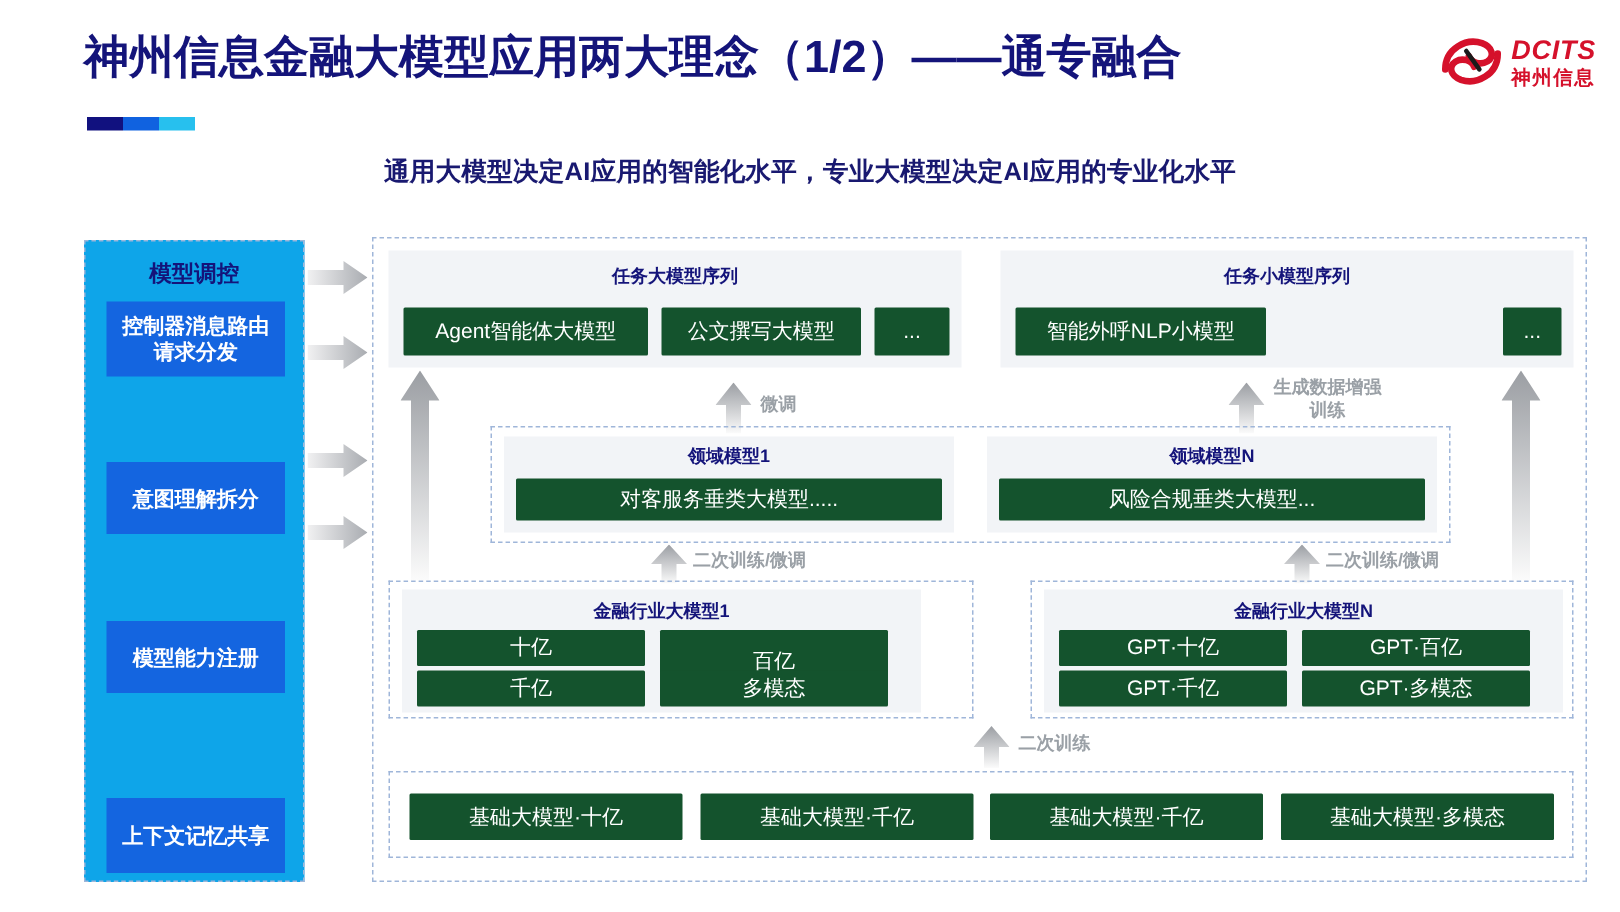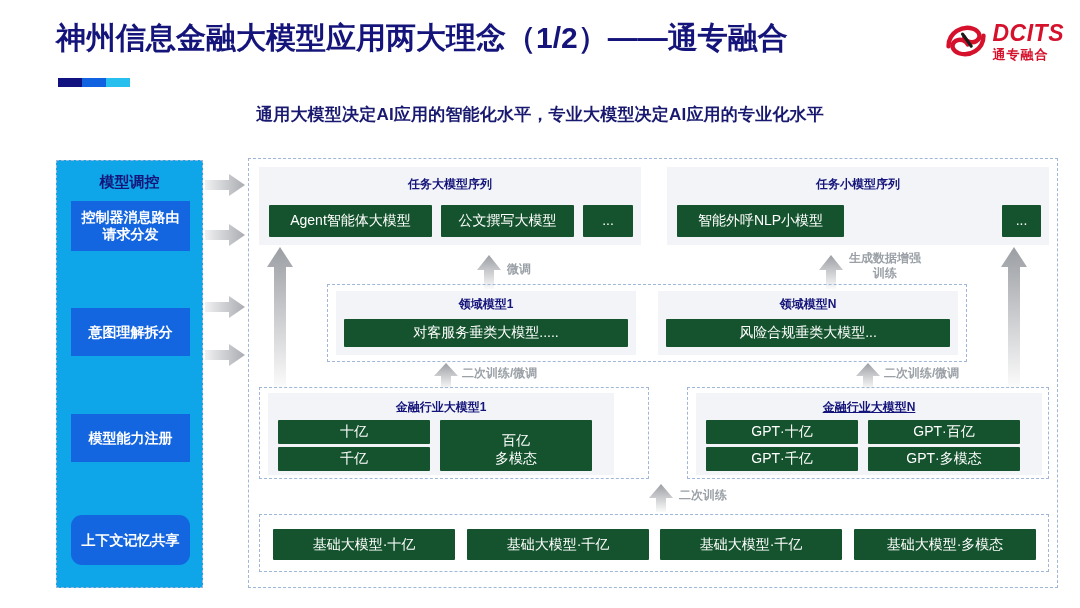--- a/index.html
+++ b/index.html
@@ -26,21 +26,21 @@
   .subtitle {
     position: absolute; left: 0; right: 0; top: 103px; text-align: center;
     font-size: 17px; font-weight: bold; color: #191970;
     letter-spacing: .2px;
   }
 
   
   .logo { position: absolute; right: 16px; top: 20px; display:flex; align-items:center; gap:6px; }
   .logo-mark { width: 42px; height: 42px; }
   .logo-text { display:flex; flex-direction:column; line-height:1; }
-  .logo-en { font-size: 23px; font-weight: bold; color:#d5112b; font-style: italic; letter-spacing:.5px; }
+  .logo-en { font-size: 18px; font-weight: bold; color:#d5112b; font-style: italic; letter-spacing:.5px; }
   .logo-cn { font-size: 13px; font-weight: bold; color:#d5112b; letter-spacing:1px; margin-top:3px; }
 
   
   .dashed { border: 1px dashed #9fb6d9; }
   .blue-box {
     background: #14532d; color: #fff; display:flex; align-items:center; justify-content:center;
     text-align:center; font-size: 14px; line-height: 1.25; border-radius: 1px;
   }
   .grp-title { font-size: 12px; font-weight: bold; color:#14147a; text-align:center; }
   .arrow-label { position:absolute; font-size: 12px; font-weight: bold; color:#9aa0a6; line-height:1.15; white-space:nowrap; }
@@ -77,30 +77,30 @@
   <div class="subtitle">通用大模型决定AI应用的智能化水平，专业大模型决定AI应用的专业化水平</div>
 
   <div class="logo">
     <svg class="logo-mark" viewBox="0 0 48 48">
       <path d="M4 30 C4 14, 20 6, 32 10 C40 13, 42 20, 36 24 C31 27, 24 25, 22 20" fill="none" stroke="#d5112b" stroke-width="5" stroke-linecap="round"></path>
       <path d="M44 18 C44 34, 28 42, 16 38 C8 35, 6 28, 12 24 C17 21, 24 23, 26 28" fill="none" stroke="#d5112b" stroke-width="5" stroke-linecap="round"></path>
       <path d="M20 16 L30 30" stroke="#1a1a1a" stroke-width="3.5" stroke-linecap="round"></path>
     </svg>
     <span class="logo-text">
       <span class="logo-en">DCITS</span>
-      <span class="logo-cn">通专融合</span>
+      <span class="logo-cn">神州信息</span>
     </span>
   </div>
 
   <div id="sidebar" class="dashed">
     <div class="sb-title">模型调控</div>
     <div class="sb-box" style="top:40px;height:50px;">控制器消息路由请求分发</div>
     <div class="sb-box" style="top:147px;height:48px;">意图理解拆分</div>
     <div class="sb-box" style="top:253px;height:48px;">模型能力注册</div>
-    <div class="sb-box" style="top:354px;height:50px;border-radius:11px;">上下文记忆共享</div>
+    <div class="sb-box" style="top:371px;height:50px;">上下文记忆共享</div>
   </div>
 
   <svg class="r-arrow" style="left:205px;top:174px;" viewBox="0 0 40 22">
       <defs>
         <linearGradient id="rg1" x1="0" x2="1">
           <stop offset="0" stop-color="#f1f1f2"></stop>
           <stop offset="1" stop-color="#a9acb1"></stop>
         </linearGradient>
       </defs>
       <path d="M0 6 H24 V0 L40 11 L24 22 V16 H0 Z" fill="url(#rg1)"></path>
@@ -183,21 +183,21 @@
         <div class="grp-title" style="margin-top:6px;">金融行业大模型1</div>
         <div class="blue-box" style="position:absolute;left:10px;top:27px;width:152px;height:24px;">十亿</div>
         <div class="blue-box" style="position:absolute;left:172px;top:27px;width:152px;height:42px;">百亿</div>
         <div class="blue-box" style="position:absolute;left:10px;top:54px;width:152px;height:24px;">千亿</div>
         <div class="blue-box" style="position:absolute;left:172px;top:54px;width:152px;height:24px;text-align:right;">多模态</div>
       </div>
     </div>
 
     <div class="sub-dashed" style="left:438px;top:228px;width:362px;height:92px;">
       <div class="inner-grey" style="left:8px;top:5px;width:346px;height:82px;">
-        <div class="grp-title" style="margin-top:6px;text-decoration:underline;">金融行业大模型N</div>
+        <div class="grp-title" style="margin-top:6px;">金融行业大模型N</div>
         <div class="blue-box" style="position:absolute;left:10px;top:27px;width:152px;height:24px;">GPT·十亿</div>
         <div class="blue-box" style="position:absolute;left:172px;top:27px;width:152px;height:24px;">GPT·百亿</div>
         <div class="blue-box" style="position:absolute;left:10px;top:54px;width:152px;height:24px;">GPT·千亿</div>
         <div class="blue-box" style="position:absolute;left:172px;top:54px;width:152px;height:24px;">GPT·多模态</div>
       </div>
     </div>
 
     <svg class="up-arrow" style="left:400px;top:325px;width:24px;height:28px;" viewBox="0 0 24 28" preserveAspectRatio="none">
       <path d="M12 0 L24 14 H17 V28 H7 V14 H0 Z" fill="url(#ug)"></path>
     </svg>

